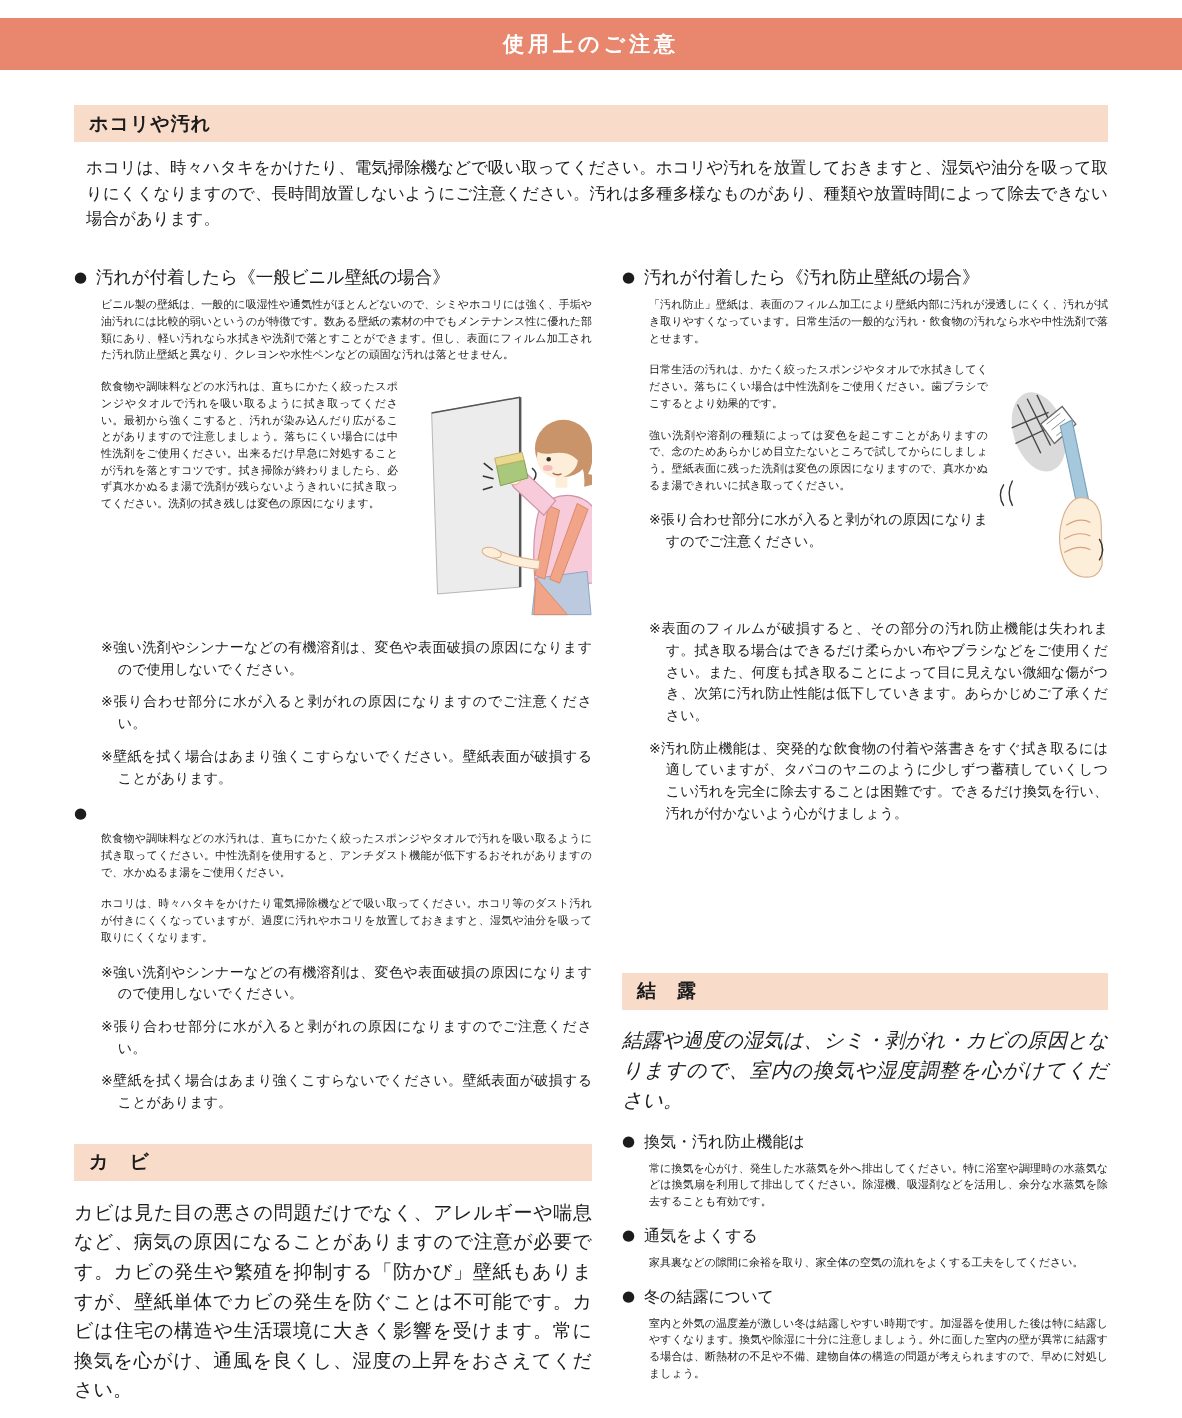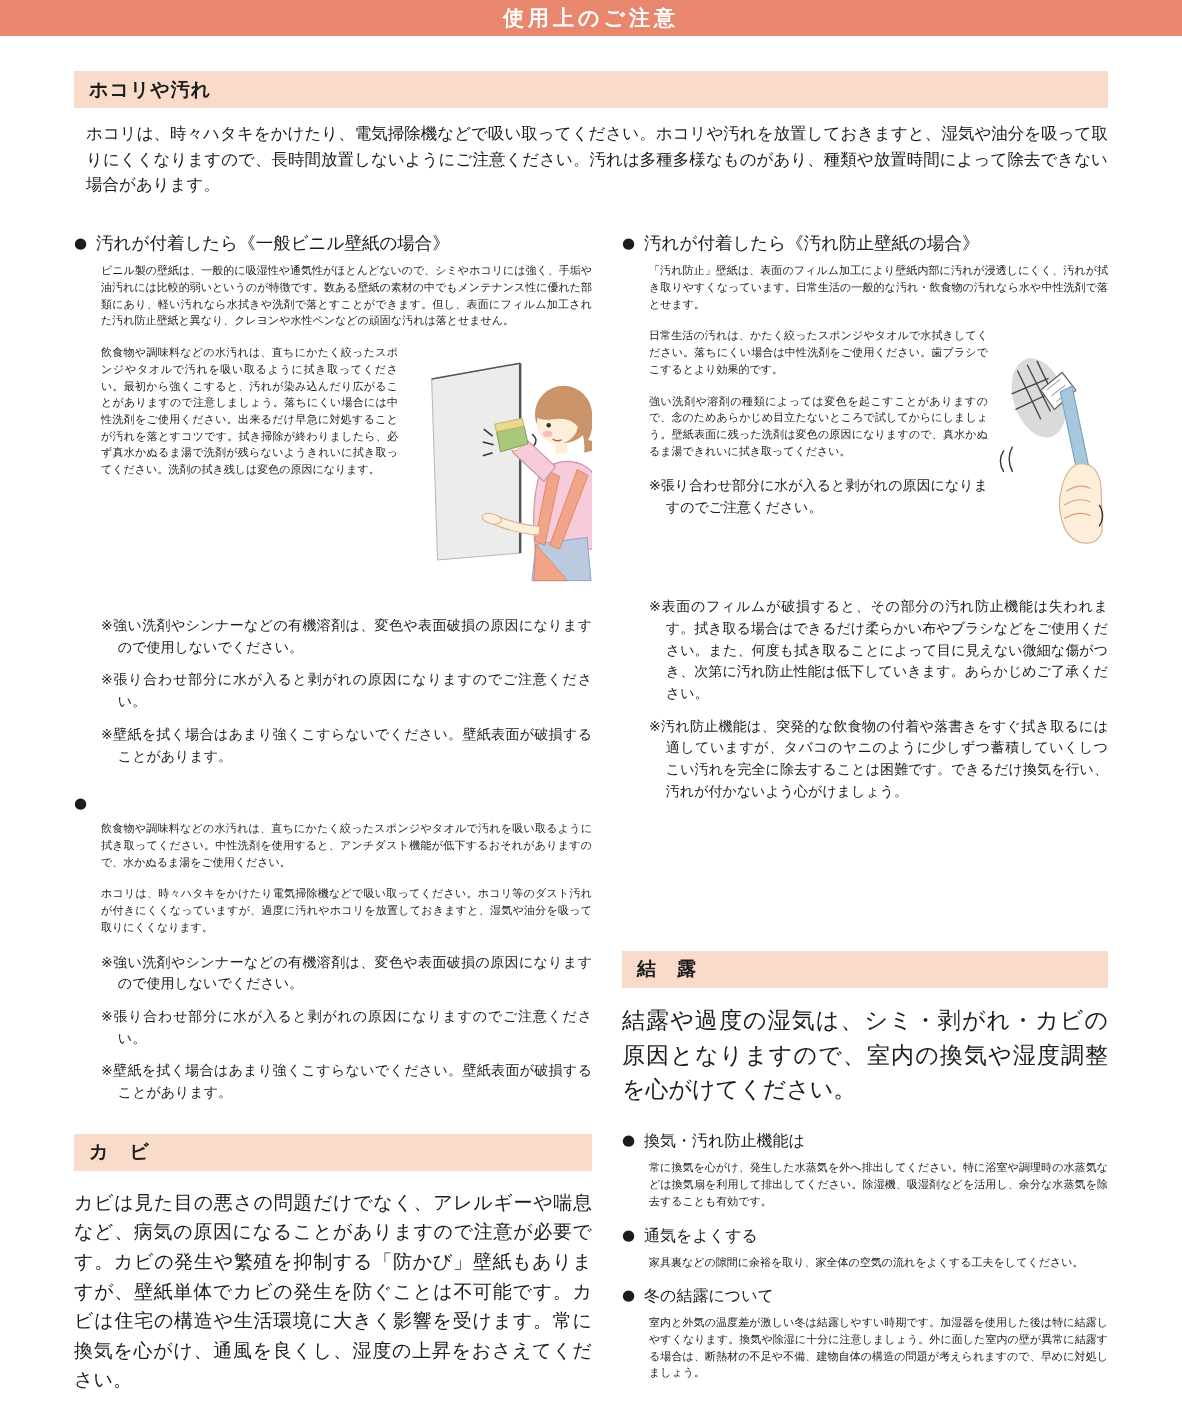--- a/index.html
+++ b/index.html
@@ -9,21 +9,21 @@
   }
   *{box-sizing:border-box;margin:0;padding:0;}
   html,body{background:#fff;}
   body{
     width:1182px;height:1418px;overflow:hidden;
     font-family:"DejaVu Sans","Liberation Sans",sans-serif;
     color:var(--ink);
   }
   .page{width:1182px;height:1418px;background:#fff;}
   .topbar{
-    height:36px;background:var(--accent);
+    margin-top:18px;height:52px;background:var(--accent);
     display:flex;align-items:center;justify-content:center;
   }
   .topbar h1{color:#fff;font-size:21px;font-weight:bold;letter-spacing:4px;}
   .content{padding:0 74px;}
   .band{
     background:var(--band);height:37px;display:flex;align-items:center;
     padding:0 15px;font-size:19px;font-weight:bold;letter-spacing:1px;
   }
   .band.first{margin-top:35px;}
   .intro{font-size:16.5px;line-height:1.56;margin-top:13px;text-align:justify;margin-left:12px;}
@@ -41,22 +41,22 @@
   .note{
     font-size:14px;line-height:1.55;margin:0 0 11px 27px;
     padding-left:1.2em;text-indent:-1.2em;text-align:justify;
   }
   .illust-wrap::after{content:"";display:block;clear:both;}
   .illust{float:right;margin:6px 0 4px 12px;}
   .illust-b{float:right;margin:4px 0 4px 8px;}
   .band.kabi{margin-top:30px;}
   .big-body{font-size:19px;line-height:1.56;margin:17px 0 24px;text-align:justify;}
   .band.ketsuro{margin-top:148px;}
-  .ketsuro-body{font-size:23px;line-height:1.52;margin:15px 0 24px;text-align:justify;}
-  .gap-top{margin-top:28px;}
+  .ketsuro-body{font-size:20px;line-height:1.52;margin:15px 0 16px;text-align:justify;font-style:italic;}
+  .gap-top{margin-top:16px;}
 </style>
 </head>
 <body>
 
 <div class="page">
 
   <header class="topbar">
     <h1>使用上のご注意</h1>
   </header>
 

